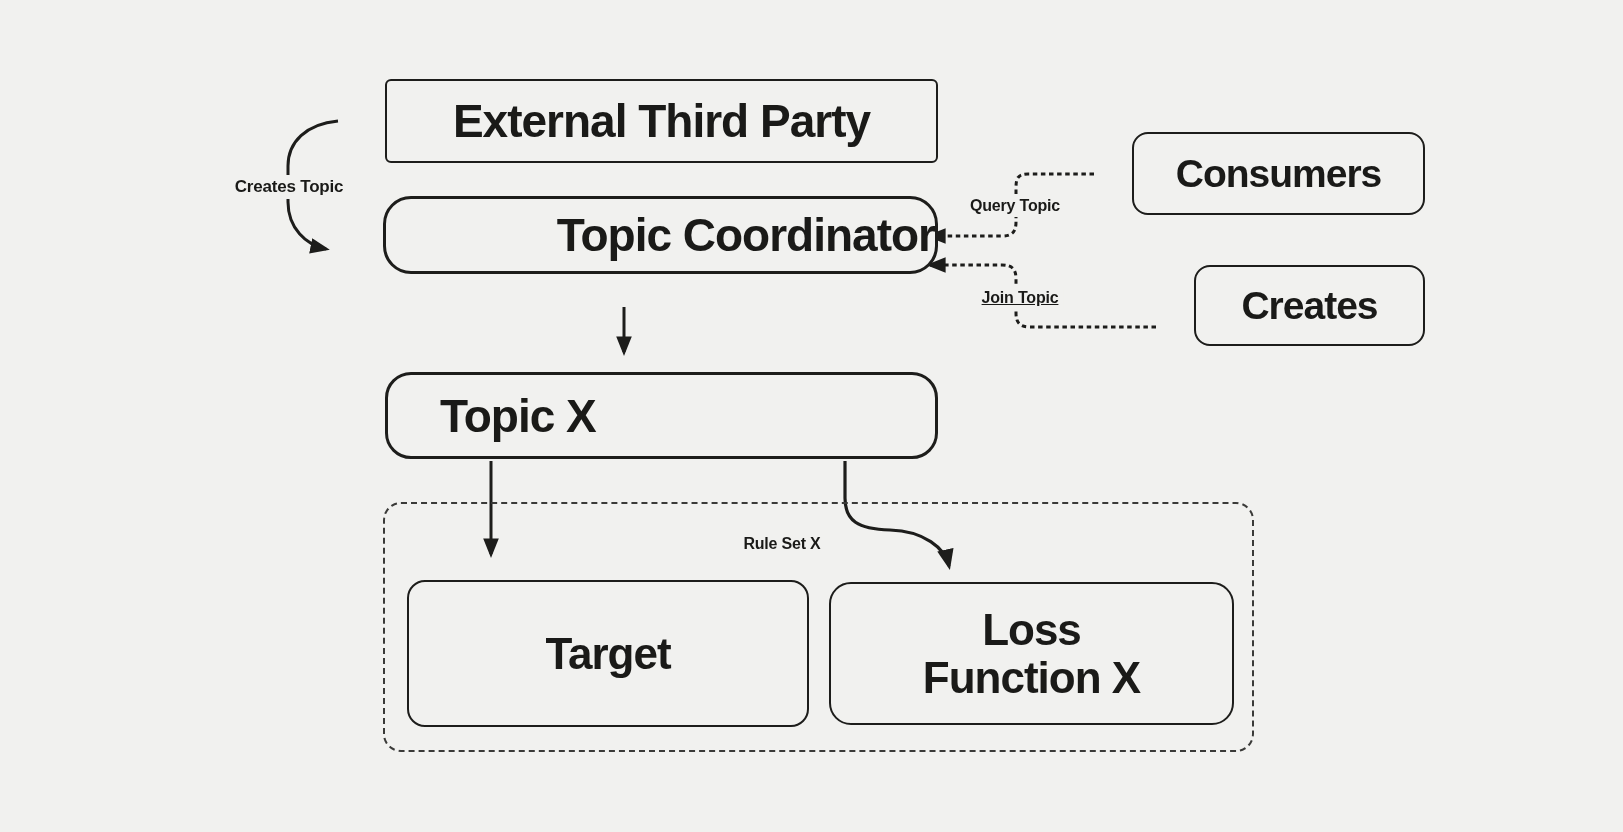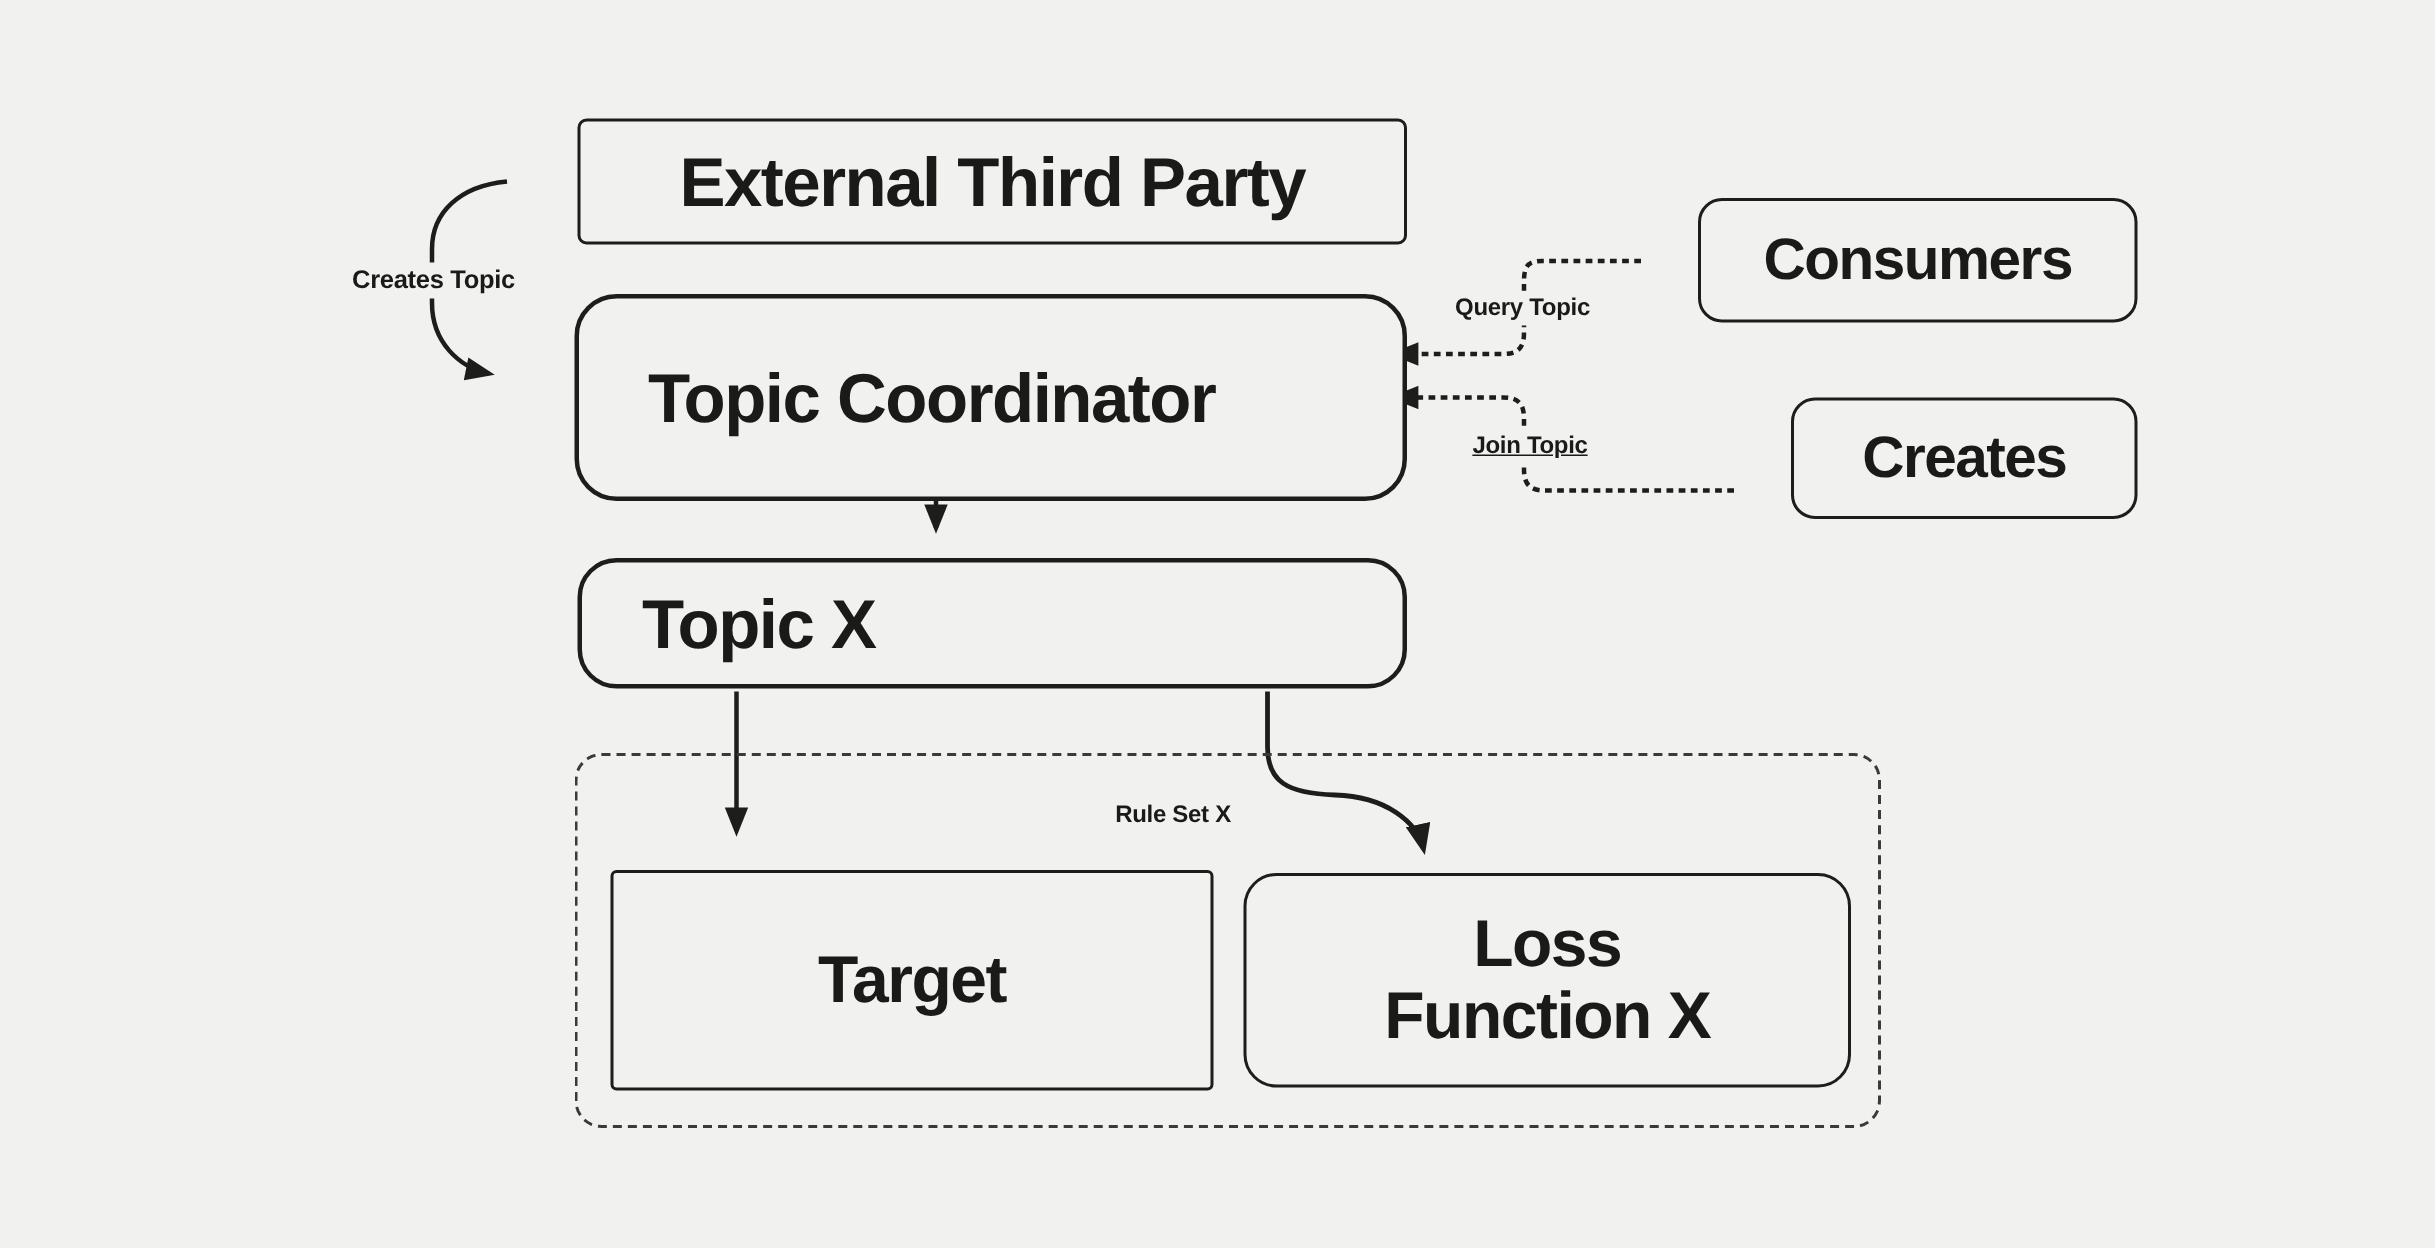--- a/index.html
+++ b/index.html
@@ -37,51 +37,51 @@
     letter-spacing: -1px;
     white-space: nowrap;
   }
   
   .etp {
     left: 349px; top: 79px; width: 553px; height: 84px;
     border: 2px solid #1d1d1b; border-radius: 6px;
     font-size: 46px;
   }
   .tc {
-    left: 347px; top: 196px; width: 555px; height: 138px;
+    left: 347px; top: 196px; width: 555px; height: 78px;
     border: 3.5px solid #1d1d1b; border-radius: 28px;
-    justify-content: flex-start; text-align: left;
-    padding-left: 46px;
+    justify-content: flex-end; text-align: left;
+    padding-left: 28px;
     font-size: 46px;
   }
   .topicx {
     left: 349px; top: 372px; width: 553px; height: 87px;
     border: 3.5px solid #1d1d1b; border-radius: 26px;
     justify-content: flex-start; text-align: left;
-    padding-left: 40px;
+    padding-left: 52px;
     font-size: 46px;
   }
   .consumers {
     left: 1096px; top: 132px; width: 293px; height: 83px;
     border: 2.5px solid #1d1d1b; border-radius: 16px;
     font-size: 39px;
   }
   .workers {
     left: 1158px; top: 265px; width: 231px; height: 81px;
     border: 2.5px solid #1d1d1b; border-radius: 16px;
     font-size: 39px;
   }
   .ruleset {
     left: 347px; top: 502px; width: 871px; height: 250px;
     border: 2px dashed #3a3a38; border-radius: 18px;
     background: transparent;
   }
   .target {
     left: 371px; top: 580px; width: 402px; height: 147px;
-    border: 2.5px solid #1d1d1b; border-radius: 4px;
+    border: 2.5px solid #1d1d1b; border-radius: 18px;
     font-size: 44px; line-height: 48px;
   }
   .loss {
     left: 793px; top: 582px; width: 405px; height: 143px;
     border: 2.5px solid #1d1d1b; border-radius: 22px;
     font-size: 44px; line-height: 48px;
   }
   .twoline { display: block; }
   
   .edge-label {

